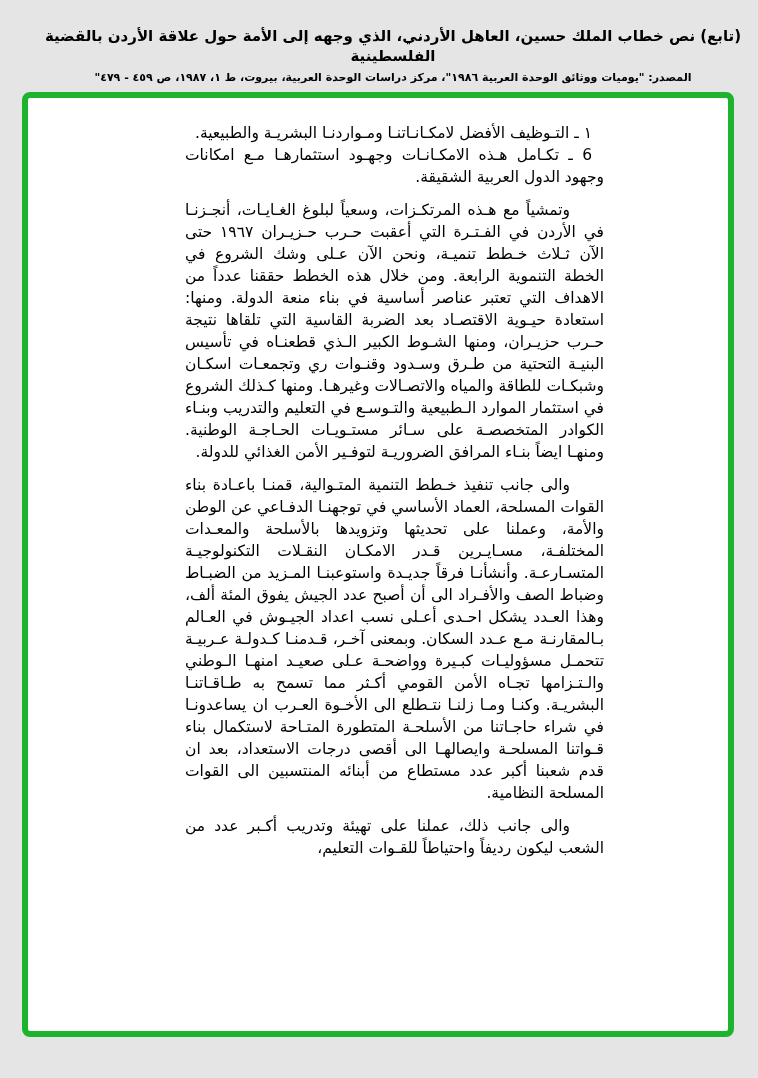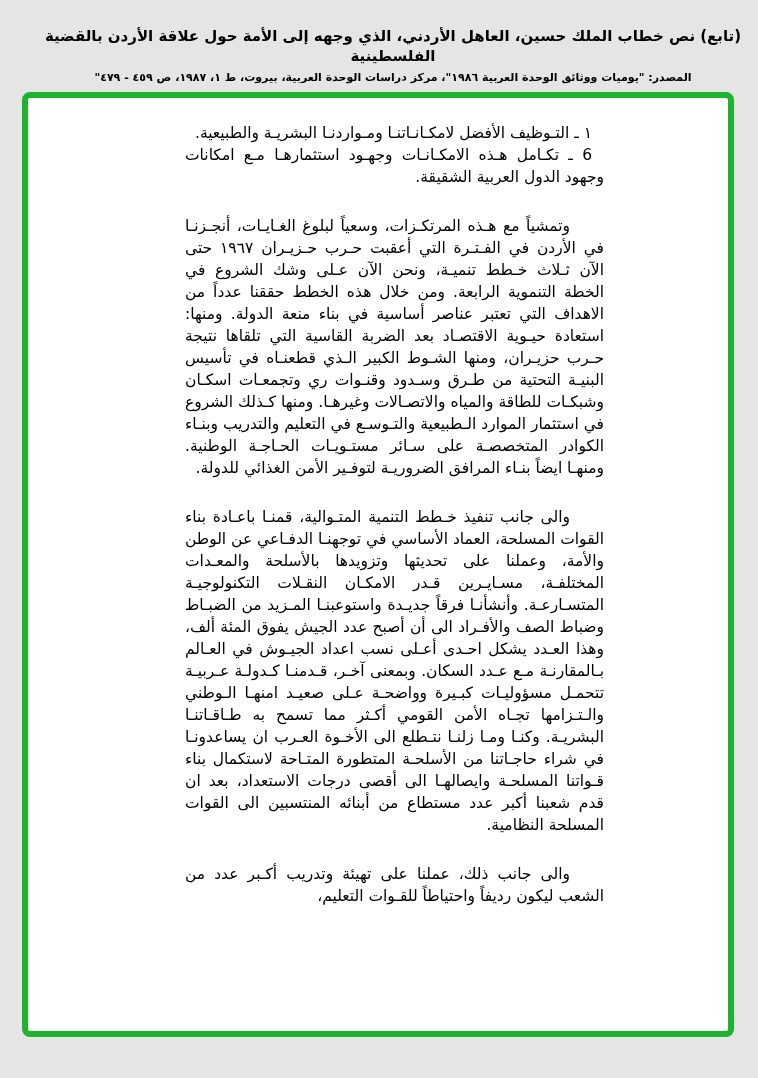--- a/index.html
+++ b/index.html
@@ -60,21 +60,21 @@
     text-align: justify;
     font-size: 15.5px;
     line-height: 22px;
     overflow: hidden;
   }
   .list-item {
     margin: 0;
     text-indent: 12px;
   }
   .para {
-    margin: 27px 0 0 0;
+    margin: 11px 0 0 0;
     text-indent: 34px;
   }
 
   
   .footer {
     position: absolute;
     top: 1042px;
     left: 0;
     width: 100%;
     text-align: right;

